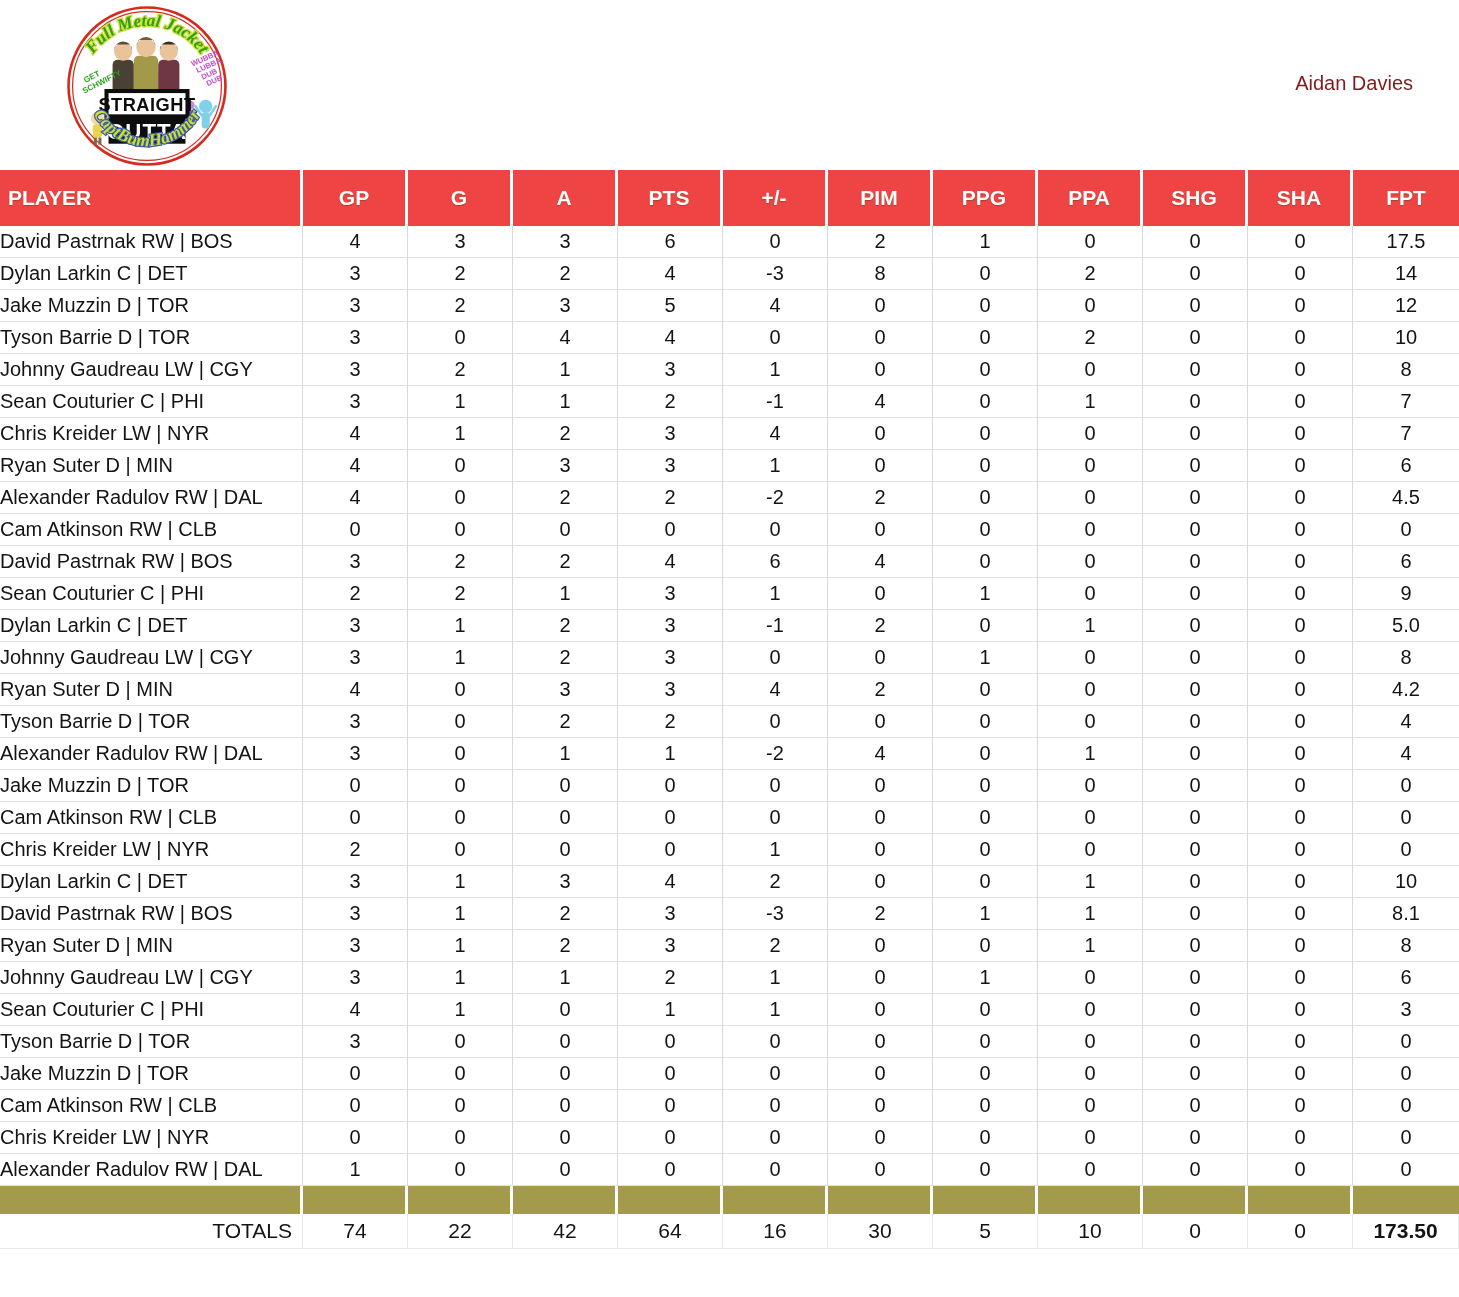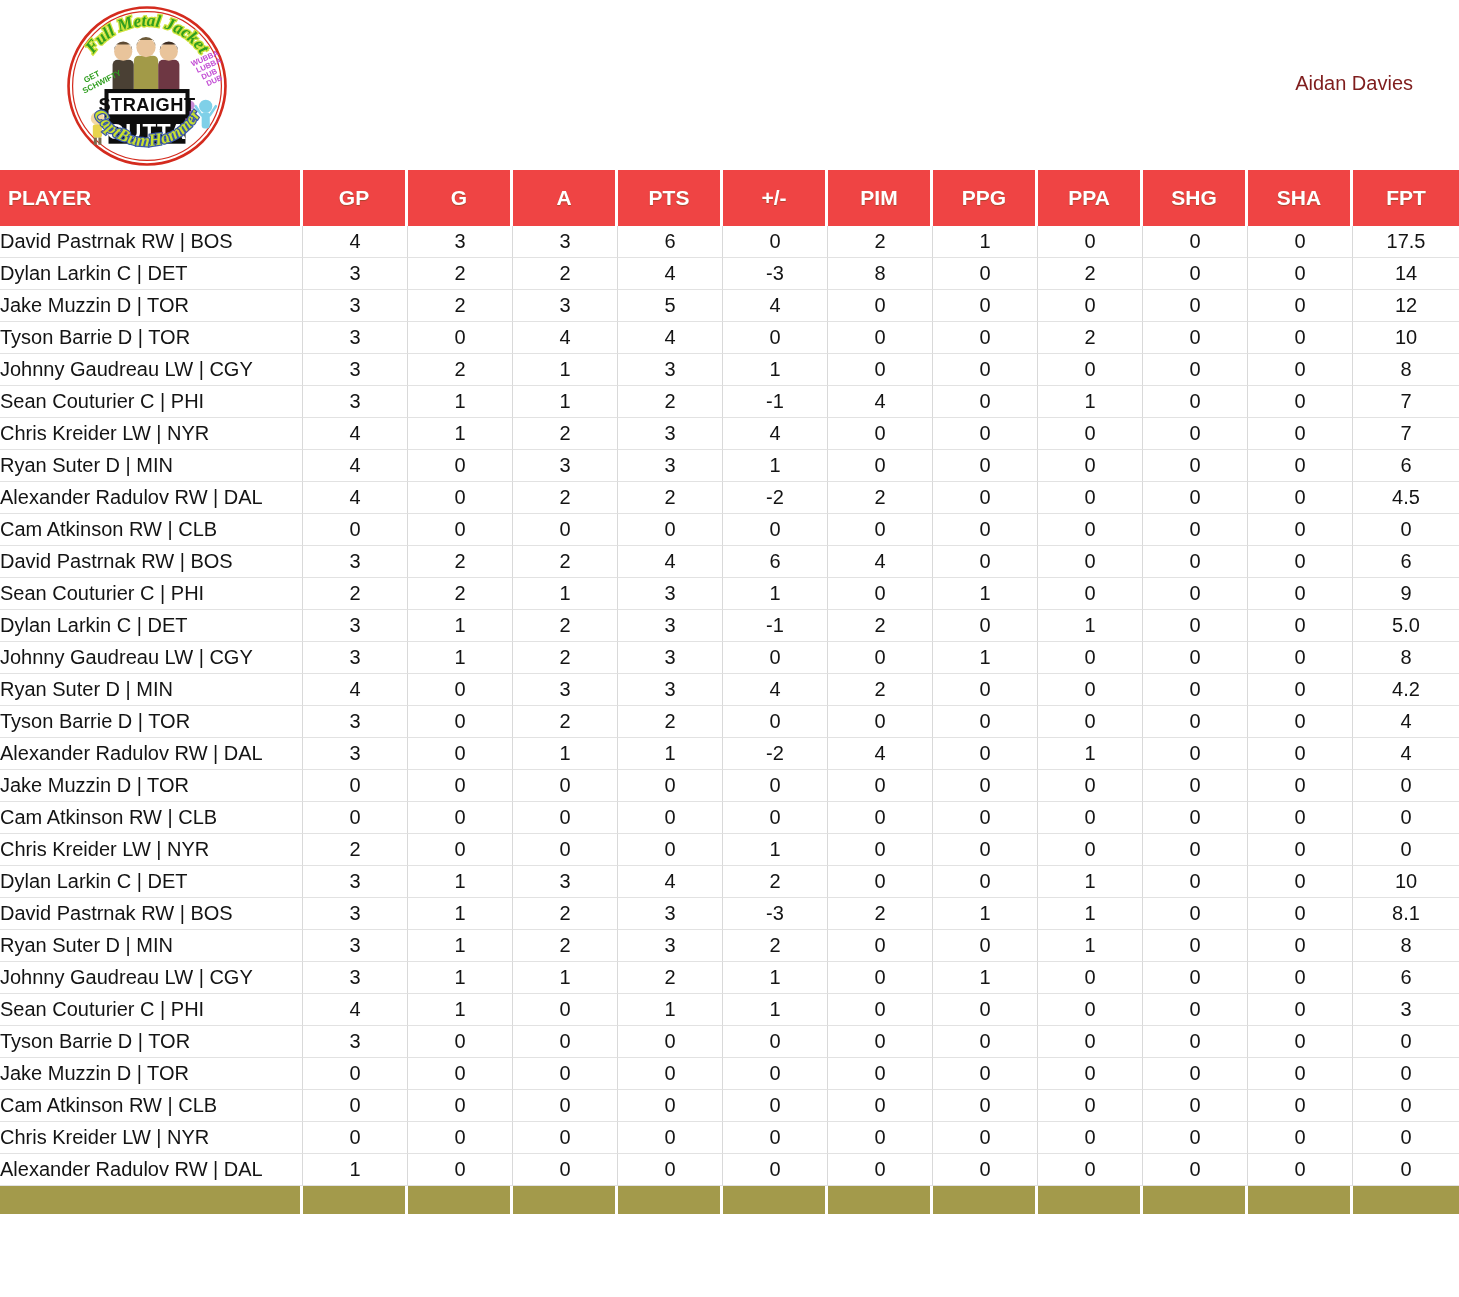--- a/index.html
+++ b/index.html
@@ -568,16 +568,30 @@
           <td></td>
           <td></td>
           <td></td>
           <td></td>
           <td></td>
           <td></td>
           <td></td>
           <td></td>
           <td></td>
         </tr>
+        <tr class="totals-row">
+          <td class="totals-label">TOTALS</td>
+          <td>74</td>
+          <td>22</td>
+          <td>42</td>
+          <td>64</td>
+          <td>16</td>
+          <td>30</td>
+          <td>5</td>
+          <td>10</td>
+          <td>0</td>
+          <td>0</td>
+          <td class="fpt-total">173.50</td>
+        </tr>
       </tfoot>
   </table>
 
 </div>
 
 </body></html>

